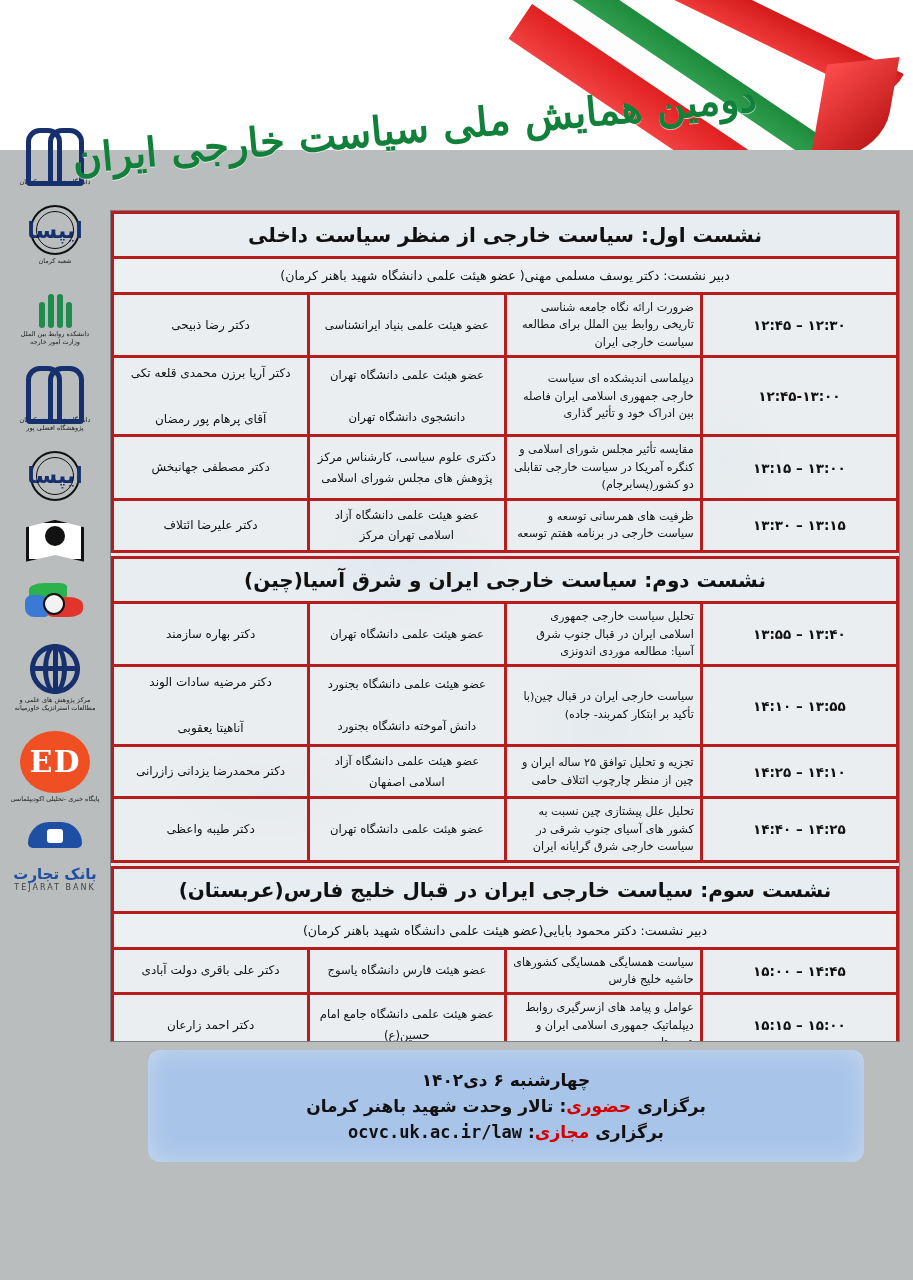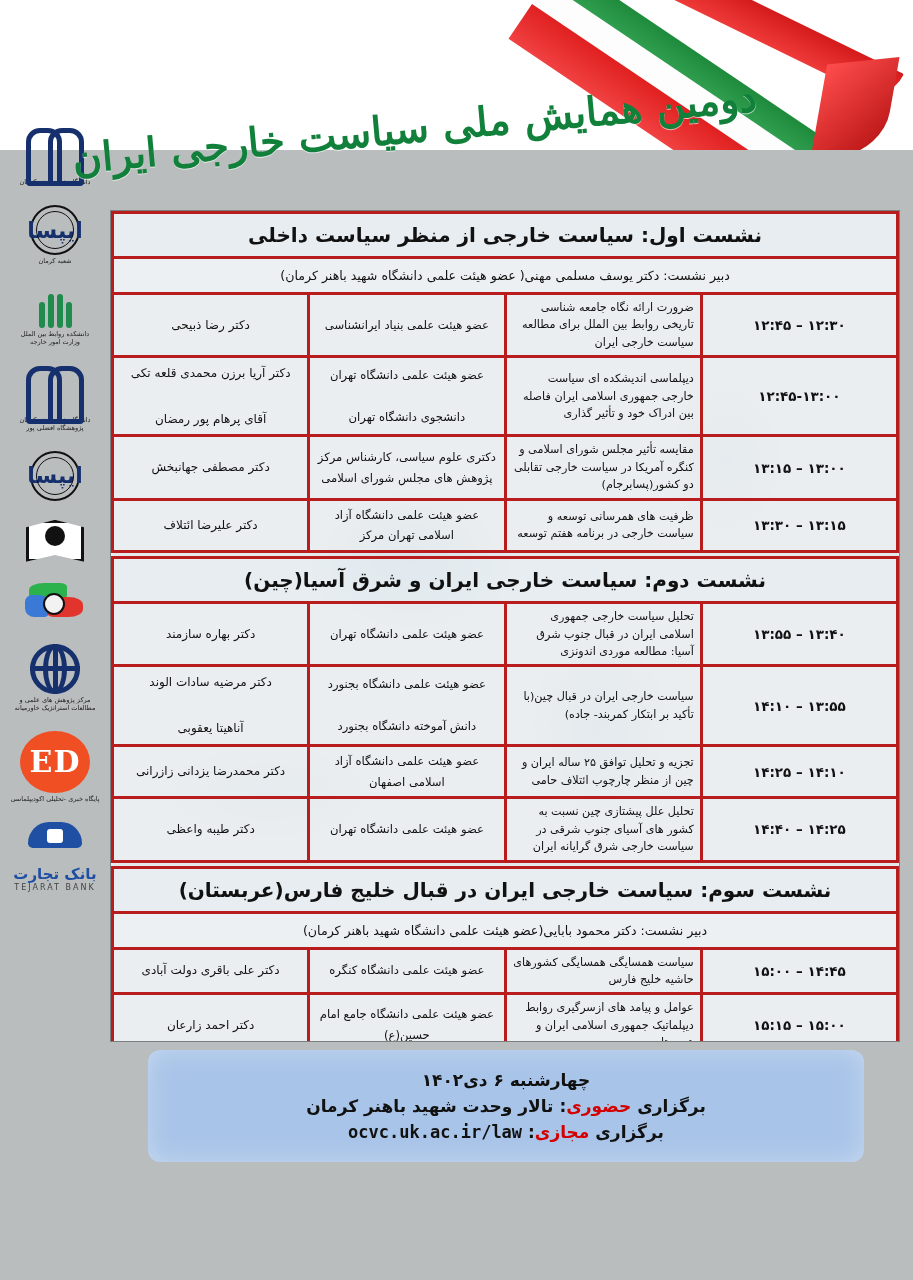--- a/index.html
+++ b/index.html
@@ -315,21 +315,21 @@
         </tr>
         <tr class="session-head">
           <td colspan="4">نشست سوم: سیاست خارجی ایران در قبال خلیج فارس(عربستان)</td>
         </tr>
         <tr class="chair-row">
           <td colspan="4">دبیر نشست: دکتر محمود بابایی(عضو هیئت علمی دانشگاه شهید باهنر کرمان)</td>
         </tr>
         <tr>
           <td class="c-time">۱۴:۴۵ – ۱۵:۰۰</td>
           <td class="c-topic">سیاست همسایگی همسایگی کشورهای حاشیه خلیج فارس</td>
-          <td class="c-aff">عضو هیئت علمی دانشگاه کنگره</td>
+          <td class="c-aff">عضو هیئت فارس دانشگاه یاسوج</td>
           <td class="c-name">دکتر علی باقری دولت آبادی</td>
         </tr>
         <tr>
           <td class="c-time">۱۵:۰۰ – ۱۵:۱۵</td>
           <td class="c-topic">عوامل و پیامد های ازسرگیری روابط دیپلماتیک جمهوری اسلامی ایران و عربستان سعودی</td>
           <td class="c-aff">عضو هیئت علمی دانشگاه جامع امام حسین(ع)</td>
           <td class="c-name">دکتر احمد زارعان</td>
         </tr>
       </tbody>
   </table>

